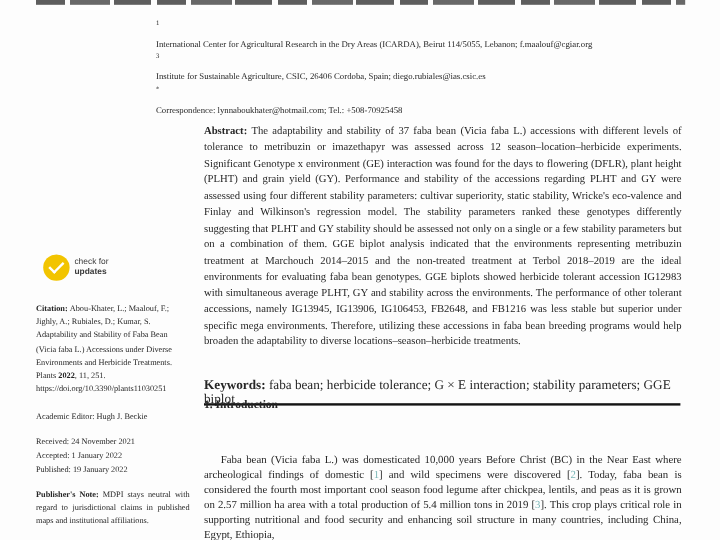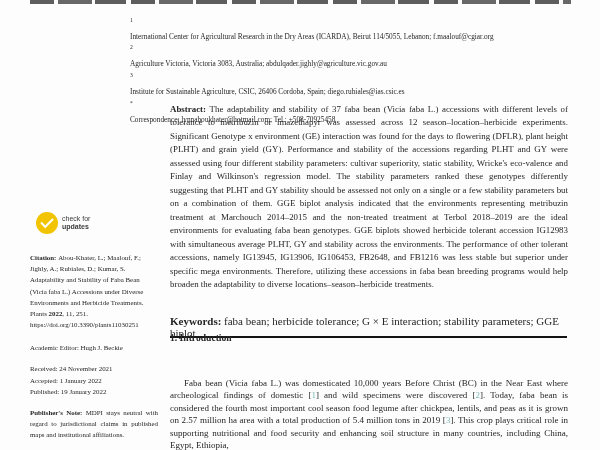--- a/index.html
+++ b/index.html
@@ -49,24 +49,20 @@
 <div class="page">
 
   <div class="top-remnant"></div>
 
   <div class="affiliations">
     <div class="aff-row">
       <span class="aff-marker">1</span>
       <span class="aff-text">International Center for Agricultural Research in the Dry Areas (ICARDA), Beirut 114/5055, Lebanon; f.maalouf@cgiar.org</span>
     </div>
     <div class="aff-row">
-      <span class="aff-marker">2</span>
-      <span class="aff-text">Agriculture Victoria, Victoria 3083, Australia; abdulqader.jighly@agriculture.vic.gov.au</span>
-    </div>
-    <div class="aff-row">
       <span class="aff-marker">3</span>
       <span class="aff-text">Institute for Sustainable Agriculture, CSIC, 26406 Cordoba, Spain; diego.rubiales@ias.csic.es</span>
     </div>
     <div class="aff-row">
       <span class="aff-marker">*</span>
       <span class="aff-text">Correspondence: lynnaboukhater@hotmail.com; Tel.: +508-70925458</span>
     </div>
   </div>
 
   <p class="abstract"><span class="b">Abstract: </span><span>The adaptability and stability of 37 faba bean (</span><span class="i">Vicia faba</span><span> L.) accessions with different levels of tolerance to metribuzin or imazethapyr was assessed across 12 season–location–herbicide experiments. Significant Genotype x environment (GE) interaction was found for the days to flowering (DFLR), plant height (PLHT) and grain yield (GY). Performance and stability of the accessions regarding PLHT and GY were assessed using four different stability parameters: cultivar superiority, static stability, Wricke's eco-valence and Finlay and Wilkinson's regression model. The stability parameters ranked these genotypes differently suggesting that PLHT and GY stability should be assessed not only on a single or a few stability parameters but on a combination of them. GGE biplot analysis indicated that the environments representing metribuzin treatment at Marchouch 2014–2015 and the non-treated treatment at Terbol 2018–2019 are the ideal environments for evaluating faba bean genotypes. GGE biplots showed herbicide tolerant accession IG12983 with simultaneous average PLHT, GY and stability across the environments. The performance of other tolerant accessions, namely IG13945, IG13906, IG106453, FB2648, and FB1216 was less stable but superior under specific mega environments. Therefore, utilizing these accessions in faba bean breeding programs would help broaden the adaptability to diverse locations–season–herbicide treatments.</span></p>

